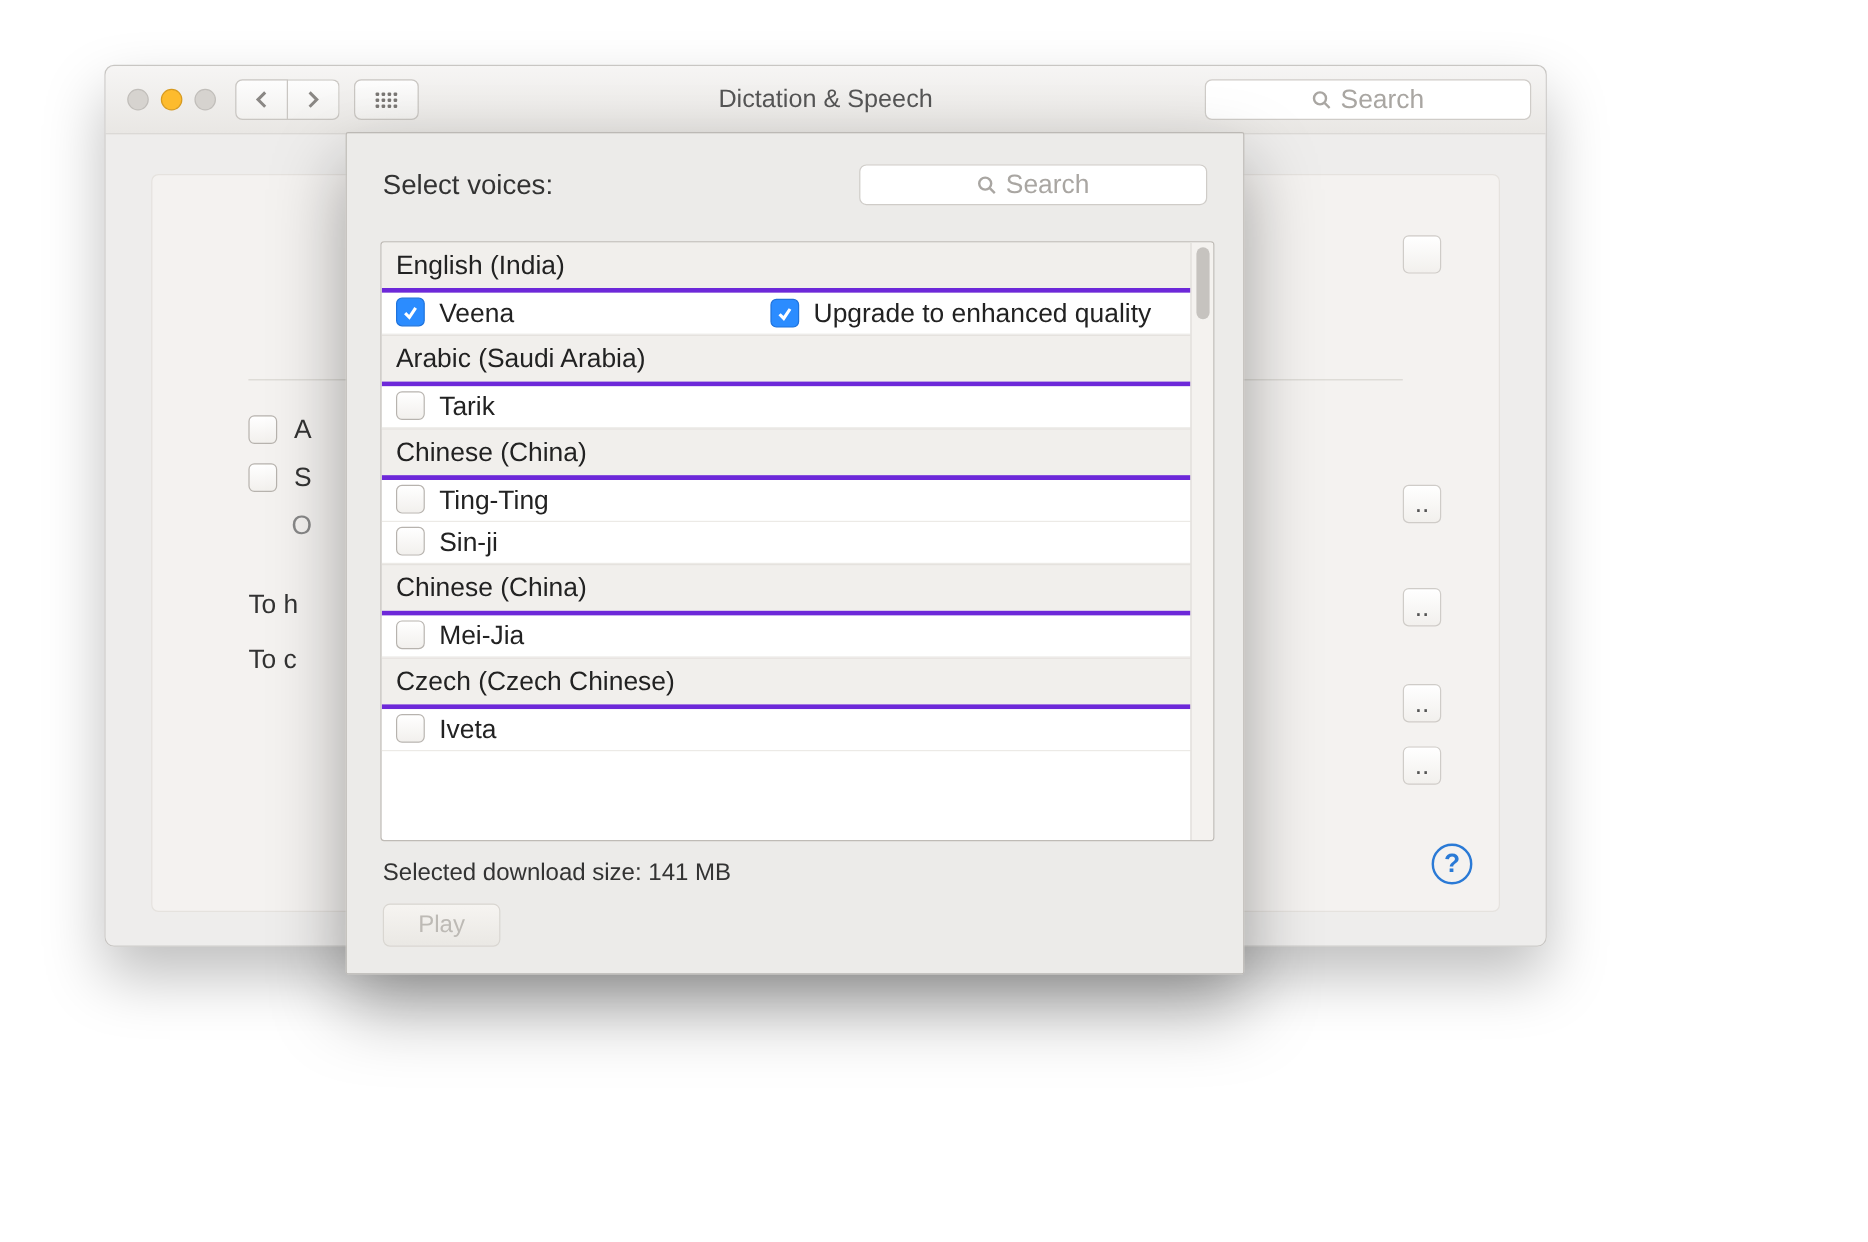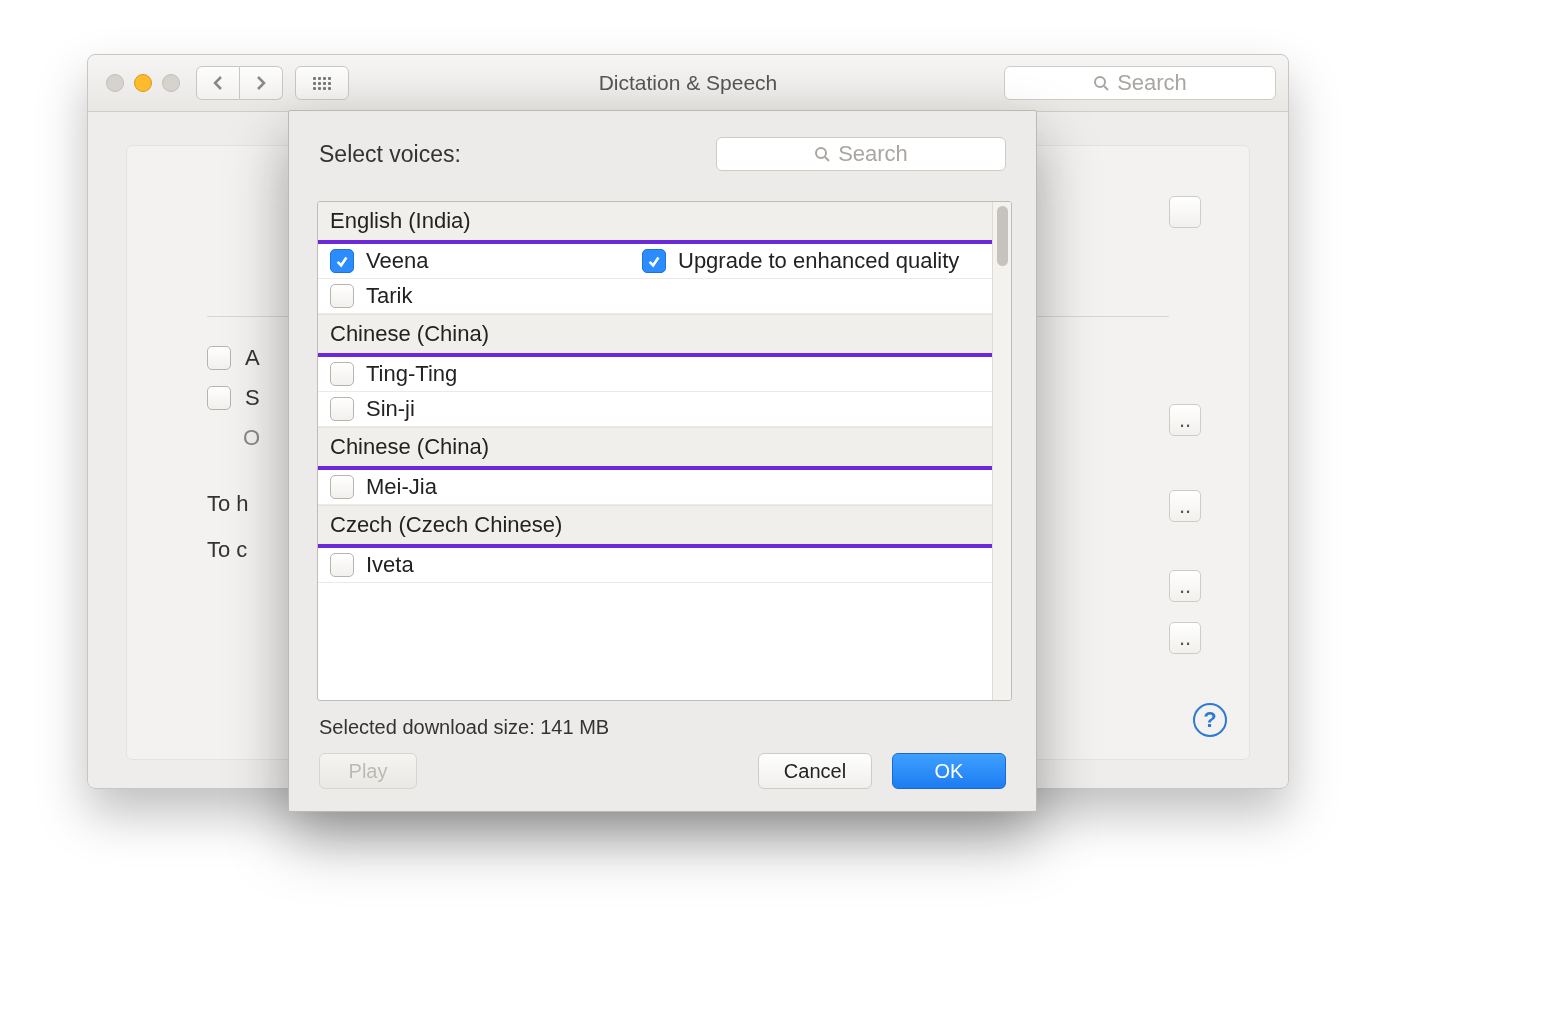--- a/index.html
+++ b/index.html
@@ -38,21 +38,21 @@
   .sheet-head{display:flex;align-items:center;justify-content:space-between;padding:26px 30px 4px 30px}
   .sheet-head .lbl{font-size:23px;color:#333}
   .sheet-search{width:288px;height:32px;background:#fff;border:1px solid #cfccc8;border-radius:6px;display:flex;align-items:center;justify-content:center;gap:8px;color:#a9a6a2}
   .list-wrap{position:absolute;left:28px;right:24px;top:90px;height:498px;border:1px solid #bfbbb6;border-radius:3px;background:#fff;overflow:hidden}
   .list{position:absolute;left:0;top:0;right:18px;bottom:0;overflow:hidden}
   .scrolltrack{position:absolute;right:0;top:0;bottom:0;width:18px;background:#f4f2ef;border-left:1px solid #dedbd7}
   .scrollthumb{position:absolute;right:3px;top:4px;width:11px;height:60px;background:#c6c3bf;border-radius:6px}
   .ghdr{background:#f1efec;border-top:1px solid #e5e2de;border-bottom:4px solid #6d28d9;padding:6px 12px;font-size:22px;color:#222}
   .ghdr:first-child{border-top:none}
   .vrow{display:flex;align-items:center;padding:4px 12px;gap:12px;border-bottom:1px solid #eceae6;font-size:22px;background:#fff}
-  .vrow .cell1{display:flex;align-items:center;gap:12px;width:300px}
+  .vrow .cell1{display:flex;align-items:flex-start;gap:12px;width:300px}
   .vrow .cell2{display:flex;align-items:center;gap:12px}
   .cbx2{width:22px;height:22px;border:1px solid #b7b3ae;border-radius:5px;background:linear-gradient(#fff,#f2f0ed);flex:0 0 22px;display:flex;align-items:center;justify-content:center}
   .cbx2.on{background:#2b8cff;border-color:#1f73dc}
   .cbx2.on svg{width:14px;height:14px;stroke:#fff;stroke-width:3;fill:none}
   .dl{position:absolute;left:30px;top:605px;font-size:20px;color:#333}
   .sheet-btns{position:absolute;right:30px;bottom:22px;display:flex;gap:20px}
   .sheet-btns .btn{min-width:112px;height:34px;border-radius:6px;border:1px solid #cfccc8;background:linear-gradient(#fefefe,#f1efec);font-size:20px;display:flex;align-items:center;justify-content:center}
   .sheet-btns .btn.ok{background:linear-gradient(#3fa0ff,#1c7cf2);border-color:#1769d6;color:#fff}
   .playbtn{position:absolute;left:30px;bottom:22px;width:96px;height:34px;border-radius:6px;border:1px solid #d9d6d1;background:linear-gradient(#f6f4f1,#eae8e4);color:#bdbab5;font-size:20px;display:flex;align-items:center;justify-content:center}
 </style>
@@ -165,20 +165,21 @@
             </div>
             <div class="cell2">
               <div class="cbx2 on">
                 <svg viewBox="0 0 16 16">
                   <polyline points="3,9 7,13 13,4"></polyline>
                 </svg>
               </div>
               <span>Upgrade to enhanced quality</span>
             </div>
           </div>
+          <div class="ghdr">Arabic (Saudi Arabia)</div>
           <div class="vrow">
             <div class="cell1">
               <div class="cbx2"></div>
               <span>Tarik</span>
             </div>
           </div>
           <div class="ghdr">Chinese (China)</div>
           <div class="vrow">
             <div class="cell1">
               <div class="cbx2"></div>
@@ -209,23 +210,15 @@
       <div class="scrolltrack">
         <div class="scrollthumb"></div>
       </div>
     </div>
 
     <div class="dl">Selected download size: 141 MB</div>
 
     <div class="playbtn">
       <span>Play</span>
     </div>
-    <div class="sheet-btns">
-      <div class="btn">
-        <span>Cancel</span>
-      </div>
-      <div class="btn ok">
-        <span>OK</span>
-      </div>
-    </div>
   </div>
 
 </div>
 
 </body></html>

